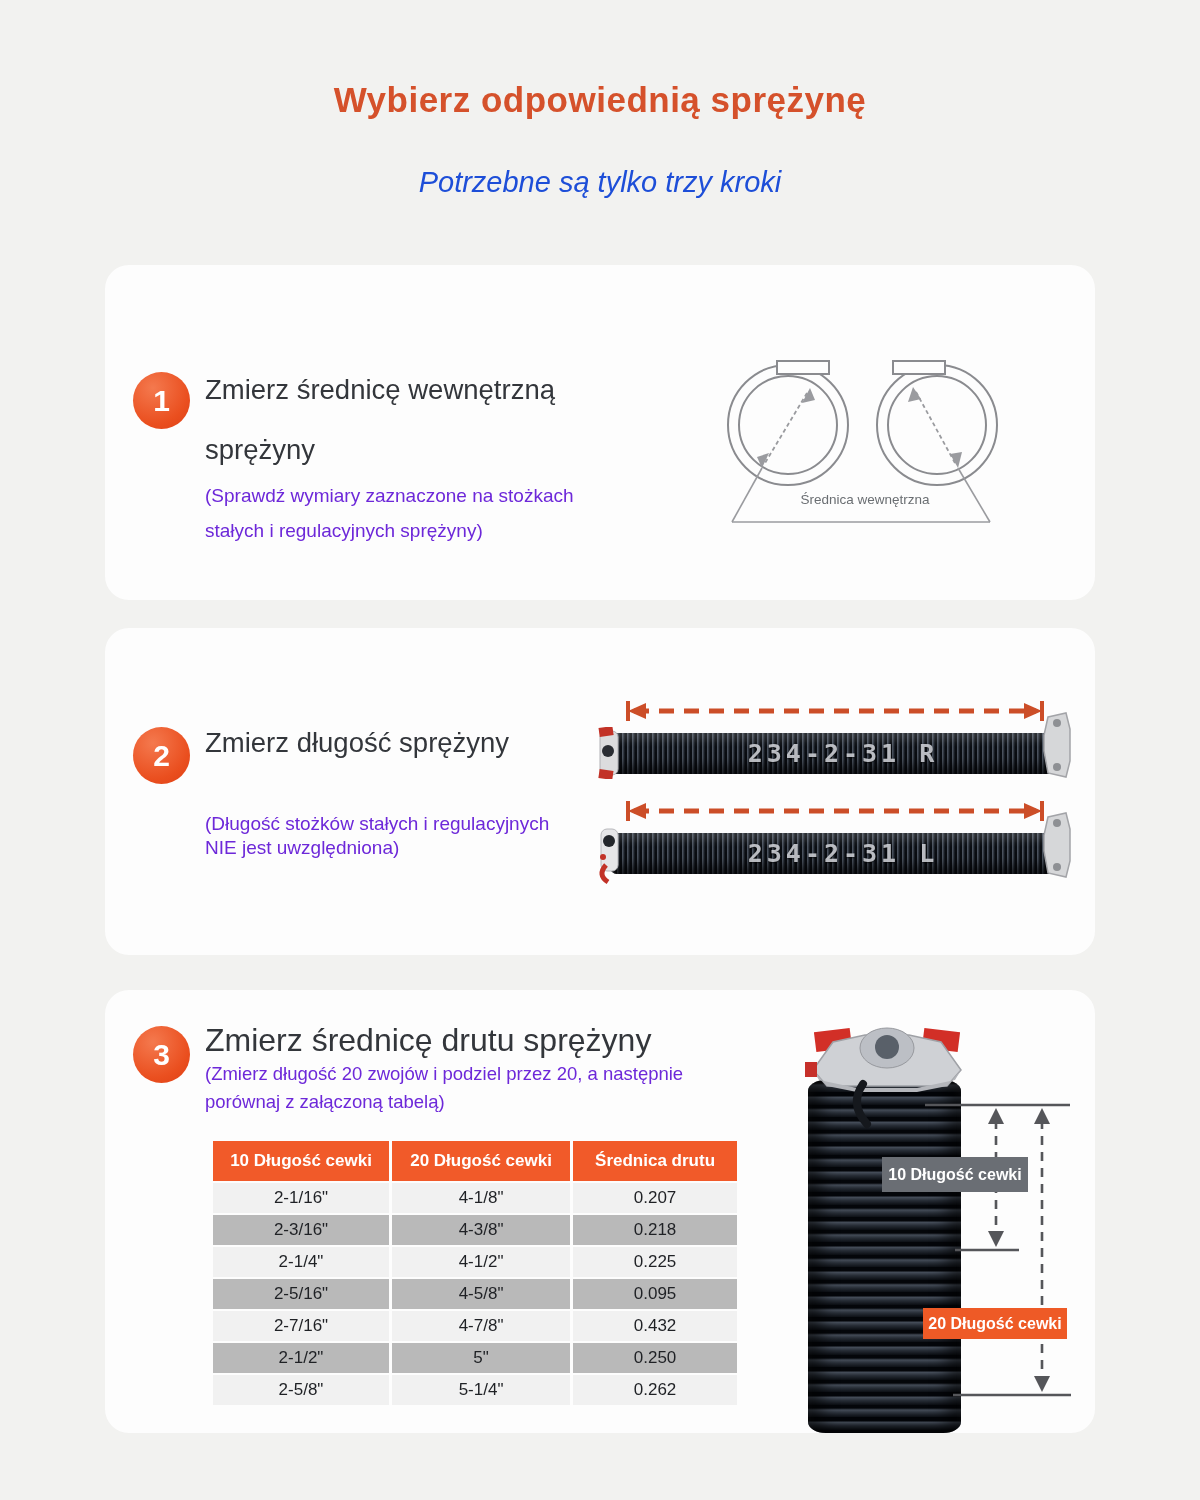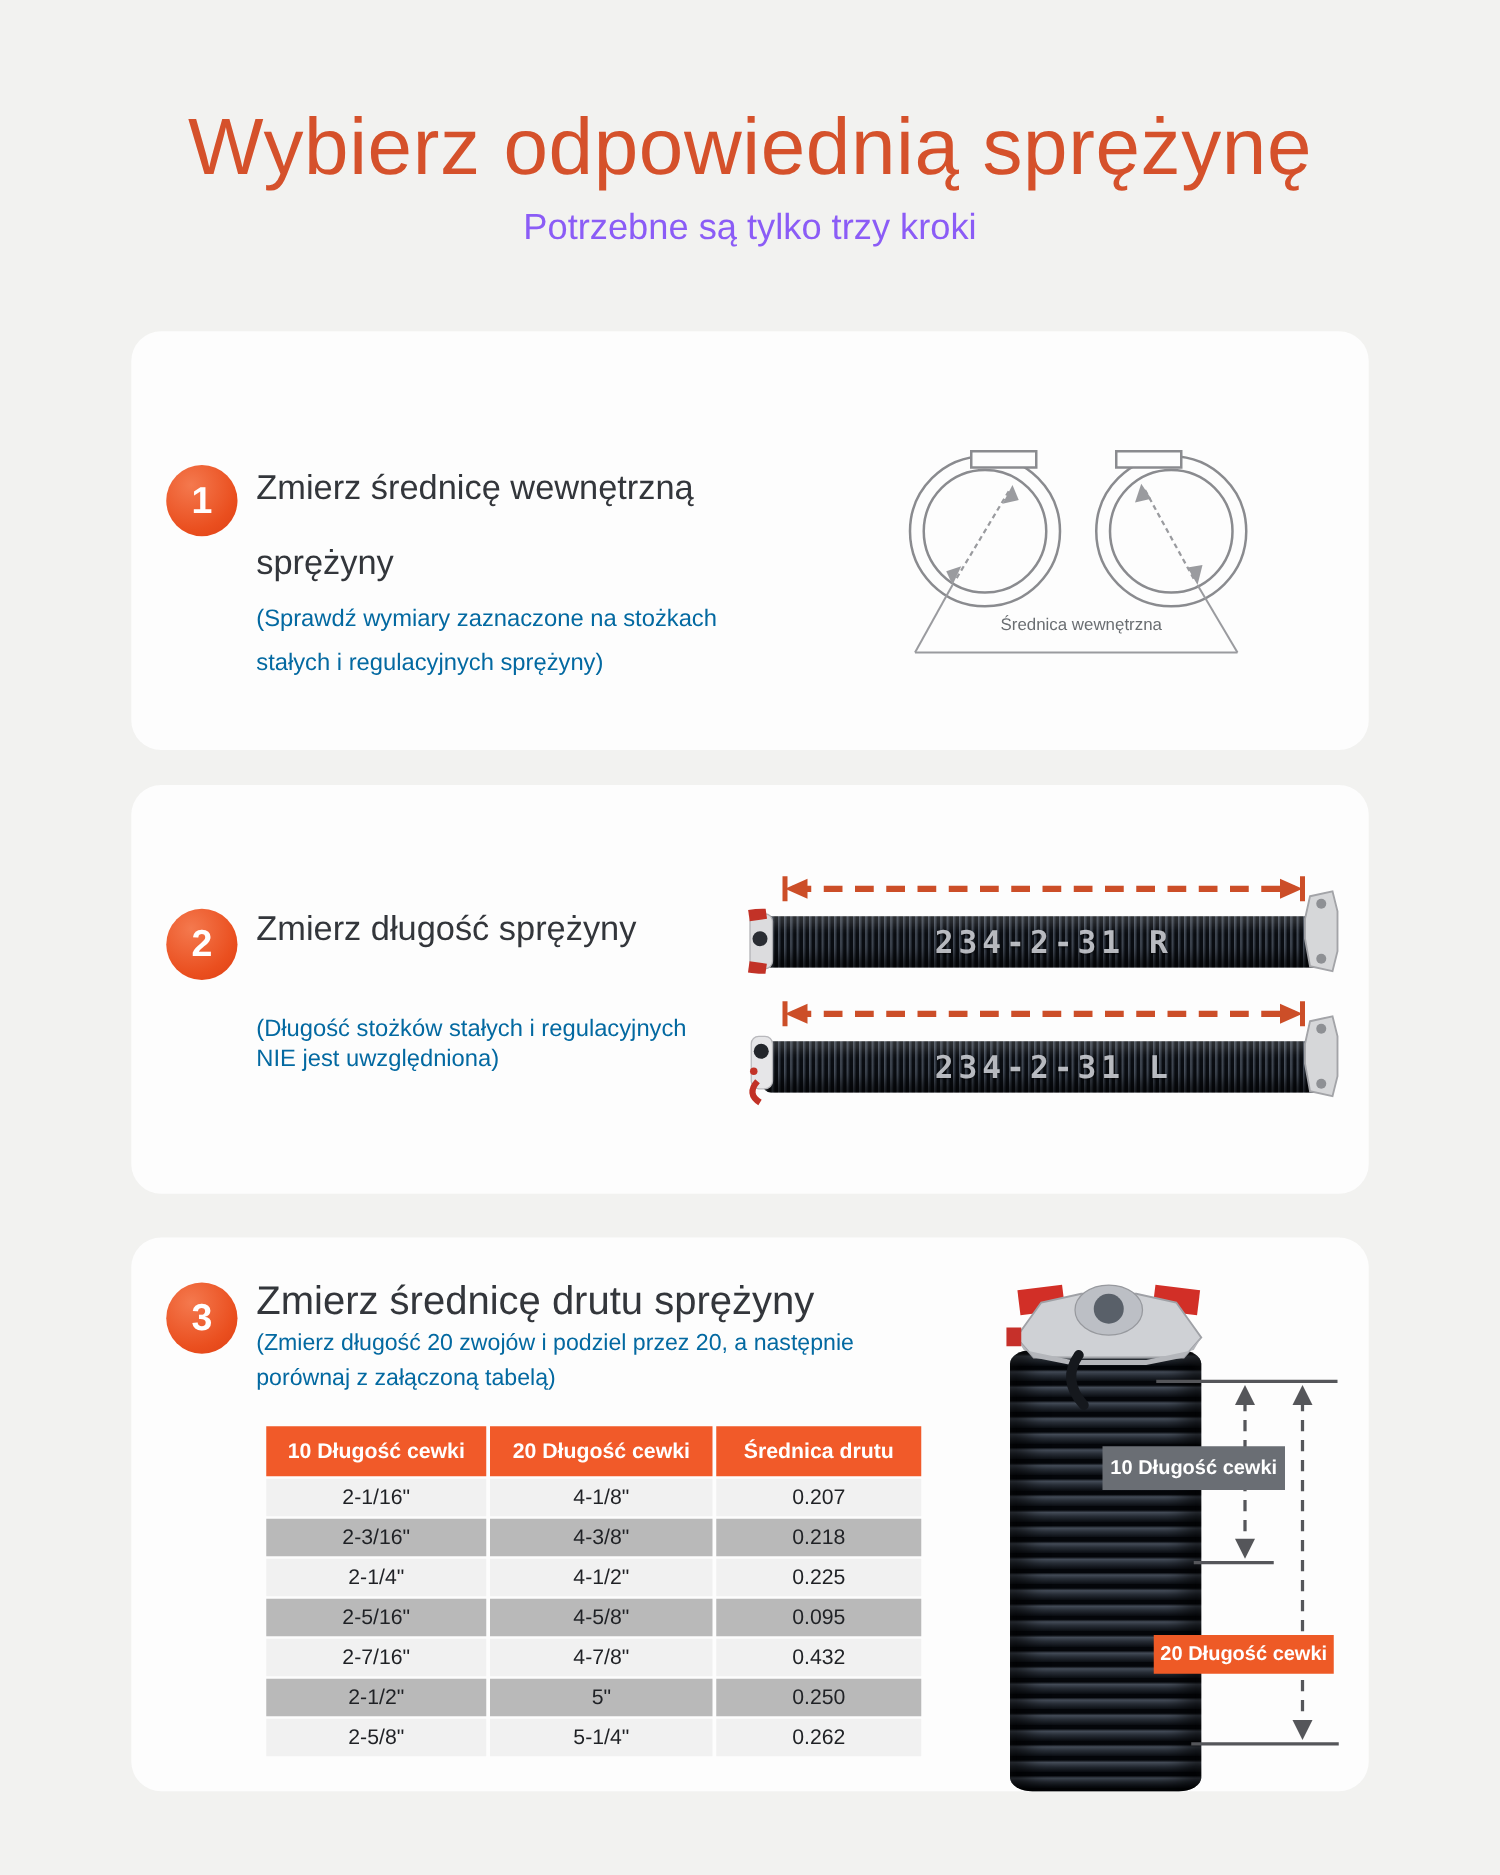--- a/index.html
+++ b/index.html
@@ -1,33 +1,33 @@
 <!DOCTYPE html>
 <html lang="pl"><head>
 <meta charset="utf-8">
 <style>
   html,body{margin:0;padding:0;background:#f2f2f0;font-family:"Liberation Sans",sans-serif;}
   #canvas{position:relative;width:1200px;height:1500px;margin:0 auto;background:#f2f2f0;overflow:hidden;}
 
   .page-title{position:absolute;left:0;top:80px;width:1200px;text-align:center;
-    font-size:64px;font-weight:400;color:#d5512b;letter-spacing:.5px;}
+    font-size:35px;font-weight:700;color:#d5512b;letter-spacing:.5px;}
   .page-subtitle{position:absolute;left:0;top:166px;width:1200px;text-align:center;
-    font-size:29px;font-weight:500;color:#8b5cf6;}
+    font-size:29px;font-weight:500;color:#1d4ed8;font-style:italic;}
 
   .card{position:absolute;left:105px;width:990px;background:#fdfdfd;border-radius:24px;}
   #card-1{top:265px;height:335px;}
   #card-2{top:628px;height:327px;}
   #card-3{top:990px;height:443px;}
 
   .badge{position:absolute;width:57px;height:57px;border-radius:50%;
     background:radial-gradient(circle at 35% 28%,#f4794e 0%,#ea4f1f 65%,#de3f14 100%);
     color:#fff;font-size:30px;font-weight:700;display:flex;align-items:center;justify-content:center;}
 
   .step-heading{position:absolute;font-weight:400;color:#33363b;}
-  .step-note{position:absolute;color:#0369a1;}
+  .step-note{position:absolute;color:#6d28d9;}
 
   
   .diagram1{position:absolute;left:705px;top:345px;width:320px;height:195px;}
   .diagram1-label{position:absolute;left:785px;top:492px;width:160px;text-align:center;
     font-size:13.5px;color:#6a6e72;}
 
   
   .spring-assembly{position:absolute;left:598px;width:478px;height:95px;}
   #spring-r{top:695px;}
   #spring-l{top:795px;}

